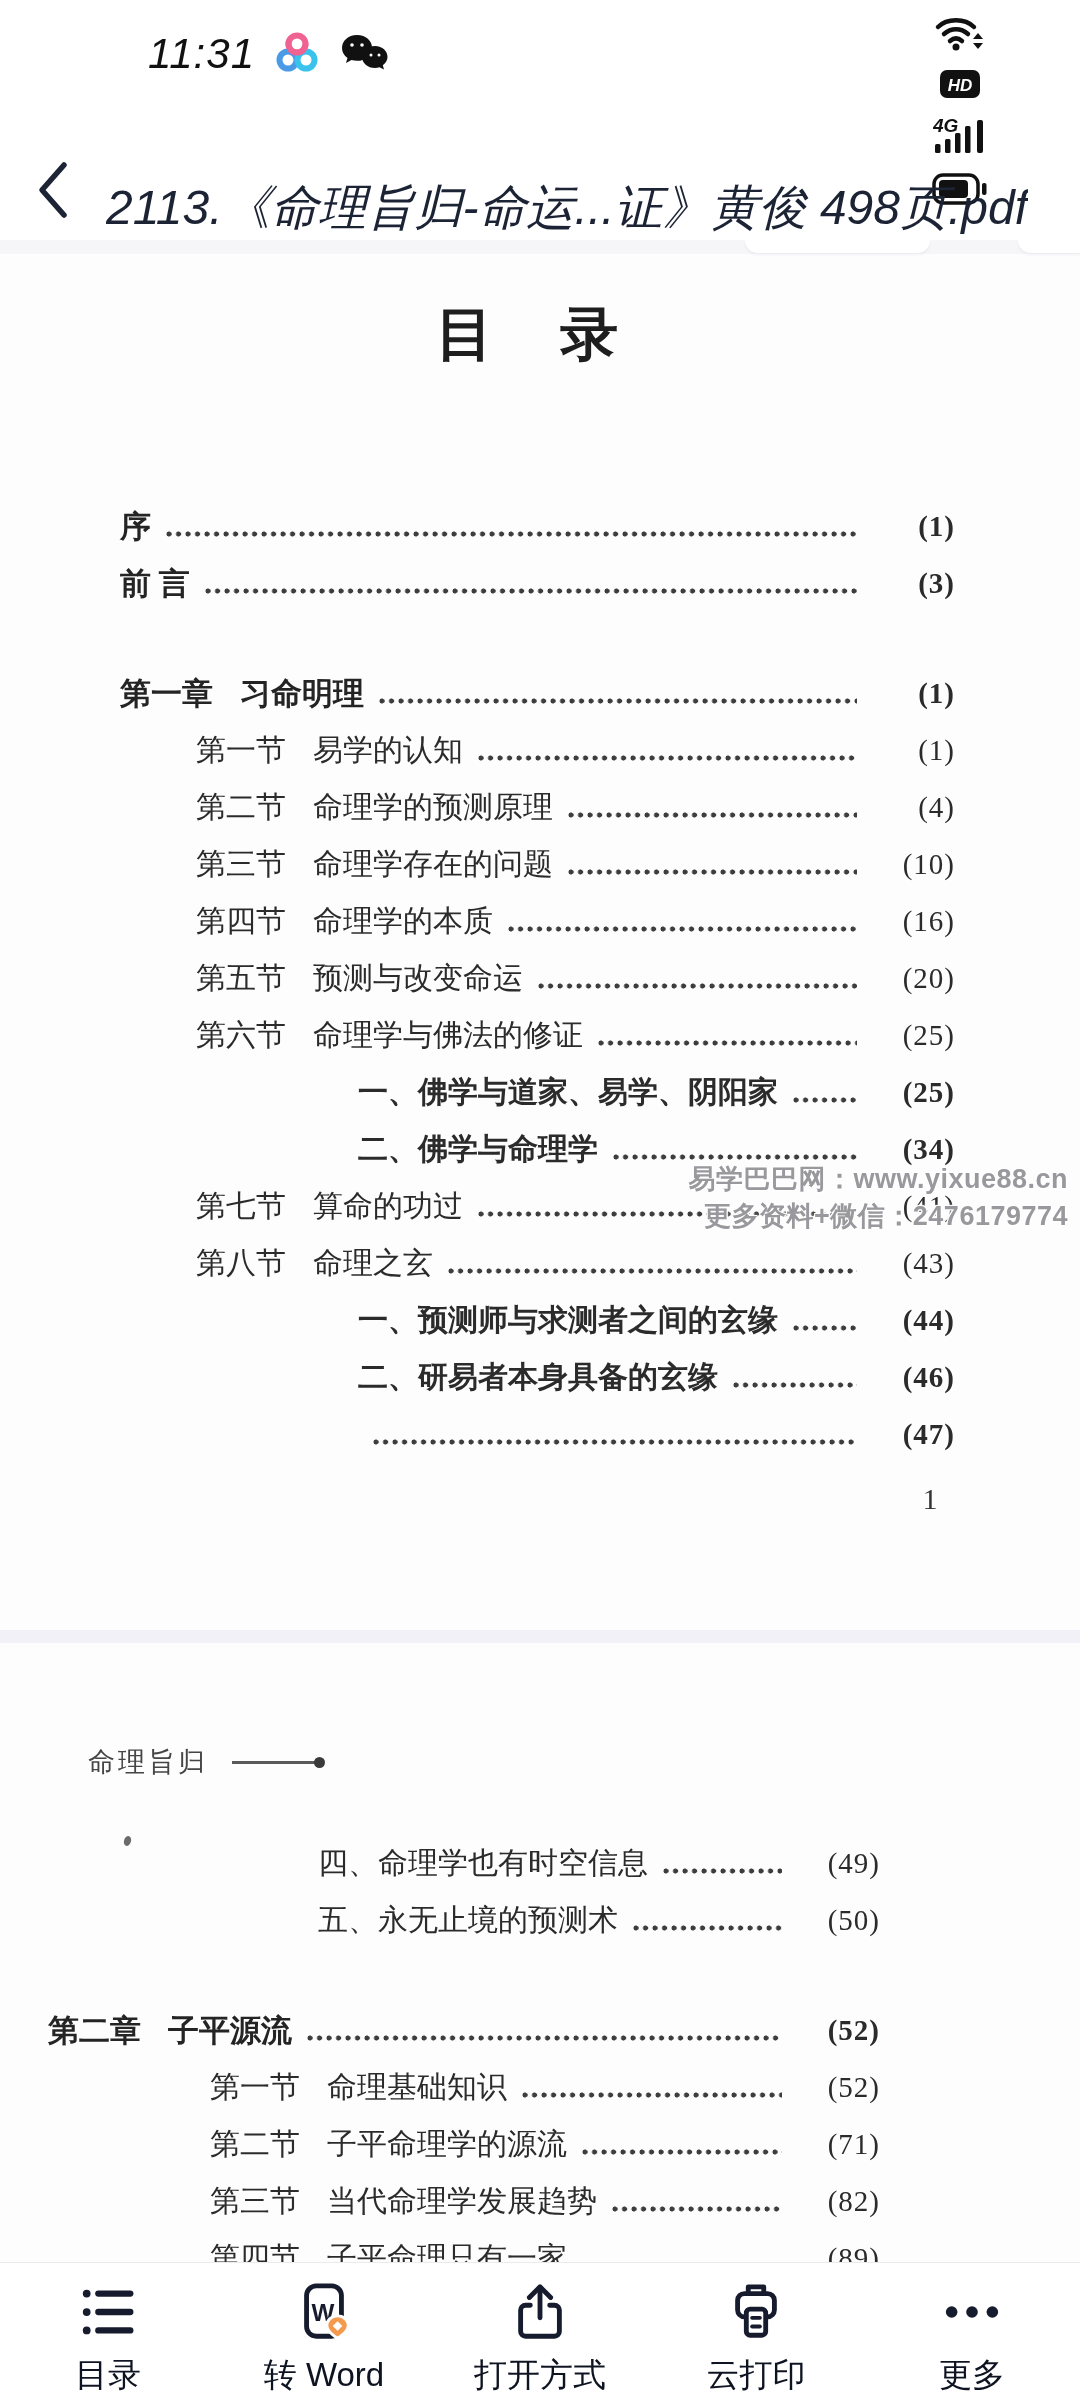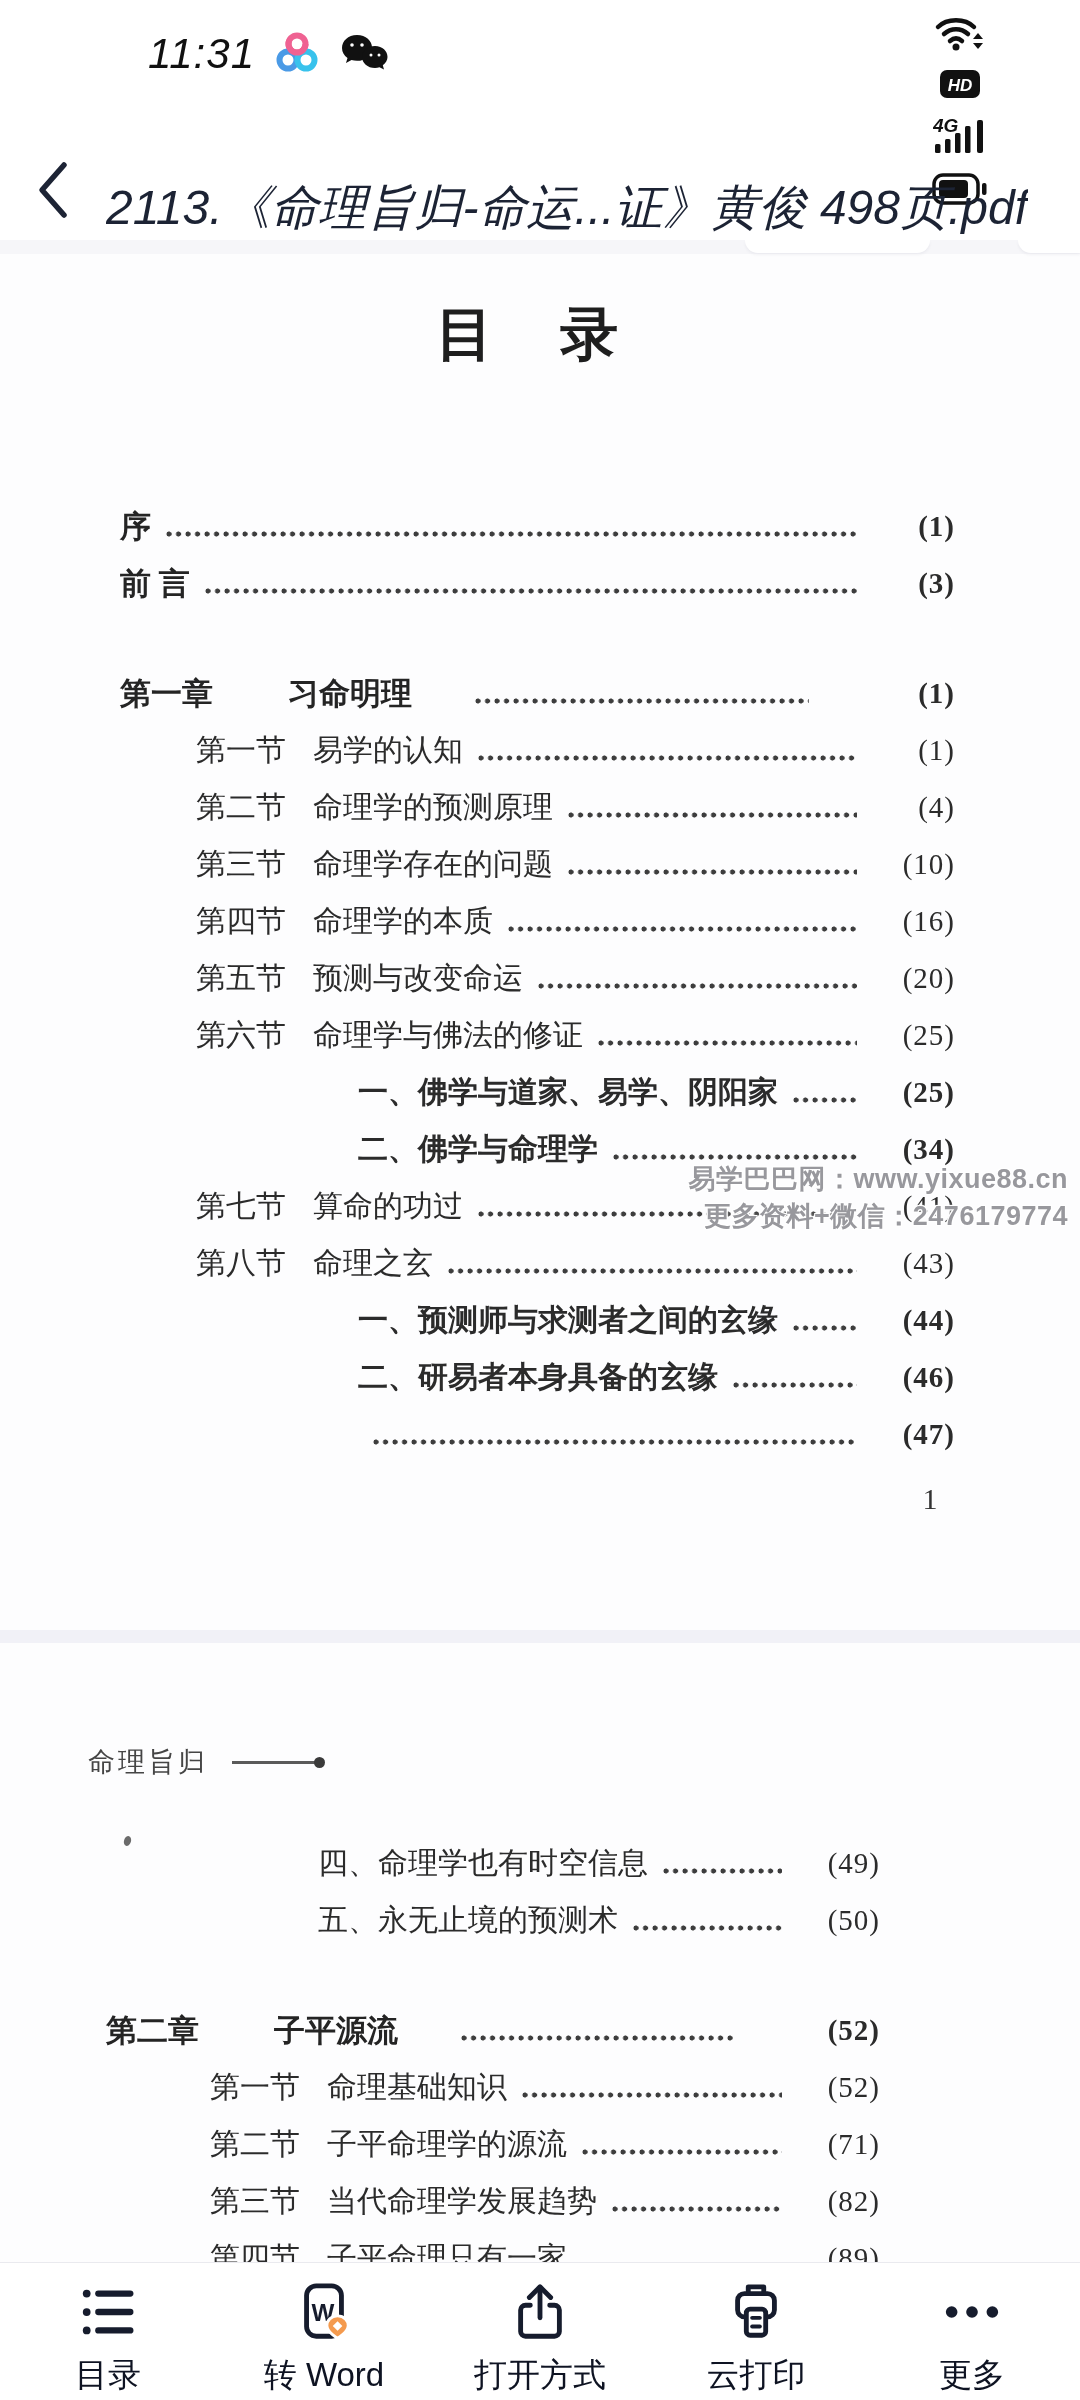--- a/index.html
+++ b/index.html
@@ -38,27 +38,27 @@
     font-size:58px;color:#1e1e1e;letter-spacing:26px;z-index:3;
   }
   .rows{position:absolute;left:0;width:1080px;z-index:3;}
   .rows-p1{top:498px;}
   .rows-p2{top:1835px;}
   .toc-row{
     display:flex;align-items:center;height:57px;
     font-family:"Liberation Serif","DejaVu Serif",serif;
     font-size:30px;color:#2b2b2b;
   }
-  .gap-before{margin-top:53px;gap:48px;}
+  .gap-before{margin-top:53px;}
   .rows-p1 .toc-row{padding-right:125px;}
   .rows-p2 .toc-row{padding-right:200px;}
   .rows-p1 .plain,.rows-p1 .chapter{padding-left:120px;}
   .rows-p1 .section{padding-left:196px;}
   .rows-p1 .sub{padding-left:358px;font-weight:bold;}
-  .rows-p2 .chapter{padding-left:106px;}
+  .rows-p2 .chapter{padding-left:48px;}
   .rows-p2 .section{padding-left:210px;}
   .rows-p2 .sub{padding-left:318px;}
   .toc-row.chapter,.toc-row.plain{font-weight:bold;font-size:31px;color:#242424;}
   .toc-row .prefix{margin-right:27px;white-space:nowrap;}
   .toc-row .label{white-space:nowrap;}
   .toc-row .dots{
     flex:1;align-self:center;height:14px;margin:14px 10px 0 14px;
     background-image:radial-gradient(circle at 4px 7px,#3d3d3d 2.3px,transparent 2.8px);
     background-size:9.5px 14px;background-repeat:repeat-x;
   }

